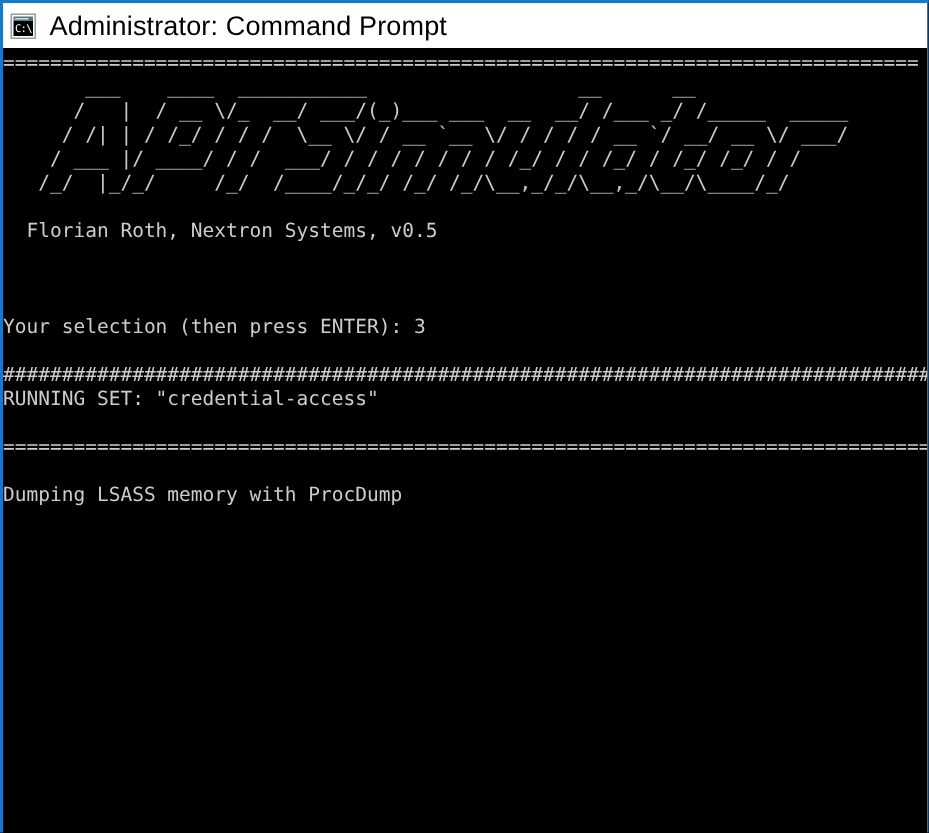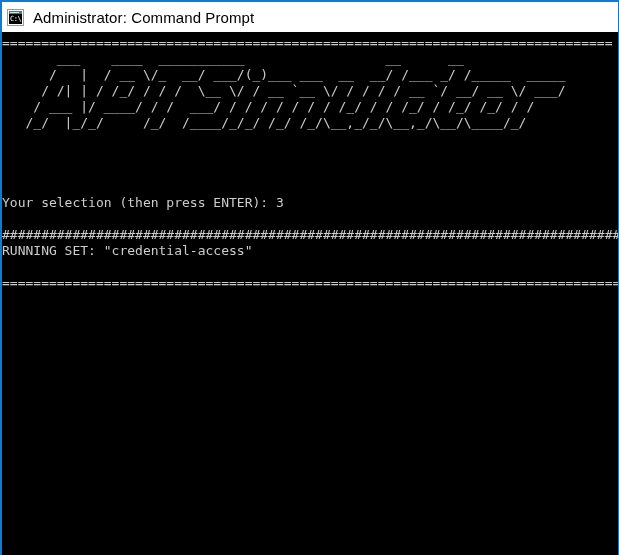--- a/index.html
+++ b/index.html
@@ -66,21 +66,21 @@
     color: #ffffff;
     font-family: "DejaVu Sans Mono", "Liberation Mono", monospace;
     font-size: 7px;
     line-height: 10px;
     letter-spacing: -0.5px;
     padding-left: 1px;
     overflow: hidden;
   }
   .titlebar-text {
     font-family: "Liberation Sans", sans-serif;
-    font-size: 15px;
+    font-size: 18px;
     color: #000000;
     white-space: nowrap;
     letter-spacing: 0.1px;
   }
 
   
   .console {
     position: absolute;
     top: 30px;
     left: 0;
@@ -126,25 +126,27 @@
   </div>
 
   <div class="console">
     <pre class="sep">==============================================================================</pre>
     <pre class="banner">       ___    ____  ___________                  __      __
       /   |  / __ \/_  __/ ___/(_)___ ___  __  __/ /___ _/ /_____  _____
      / /| | / /_/ / / /  \__ \/ / __ `__ \/ / / / / __ `/ __/ __ \/ ___/
     / ___ |/ ____/ / /  ___/ / / / / / / / /_/ / / /_/ / /_/ /_/ / /
    /_/  |_/_/     /_/  /____/_/_/ /_/ /_/\__,_/_/\__,_/\__/\____/_/</pre>
     <pre> </pre>
+    <pre>  Florian Roth, Nextron Systems, v0.5</pre>
     <pre> </pre>
     <pre> </pre>
     <pre> </pre>
     <pre>Your selection (then press ENTER): 3</pre>
     <pre> </pre>
     <pre class="sep">################################################################################</pre>
     <pre>RUNNING SET: "credential-access"</pre>
     <pre> </pre>
     <pre class="sep">================================================================================</pre>
     <pre> </pre>
+    <pre>Dumping LSASS memory with ProcDump</pre>
   </div>
 
 </div>
 
 </body></html>

